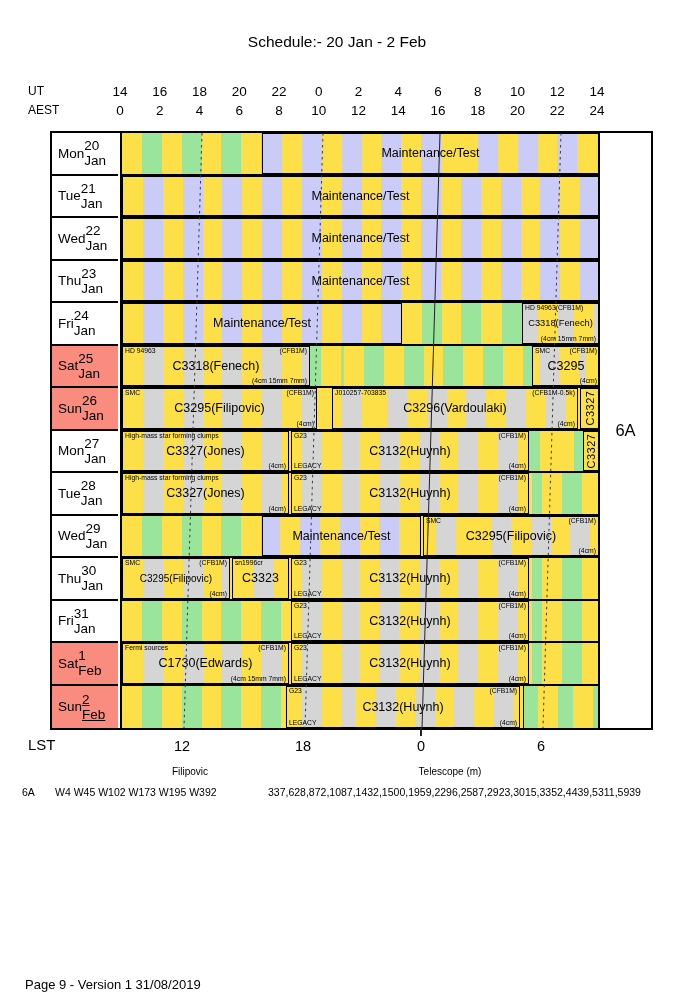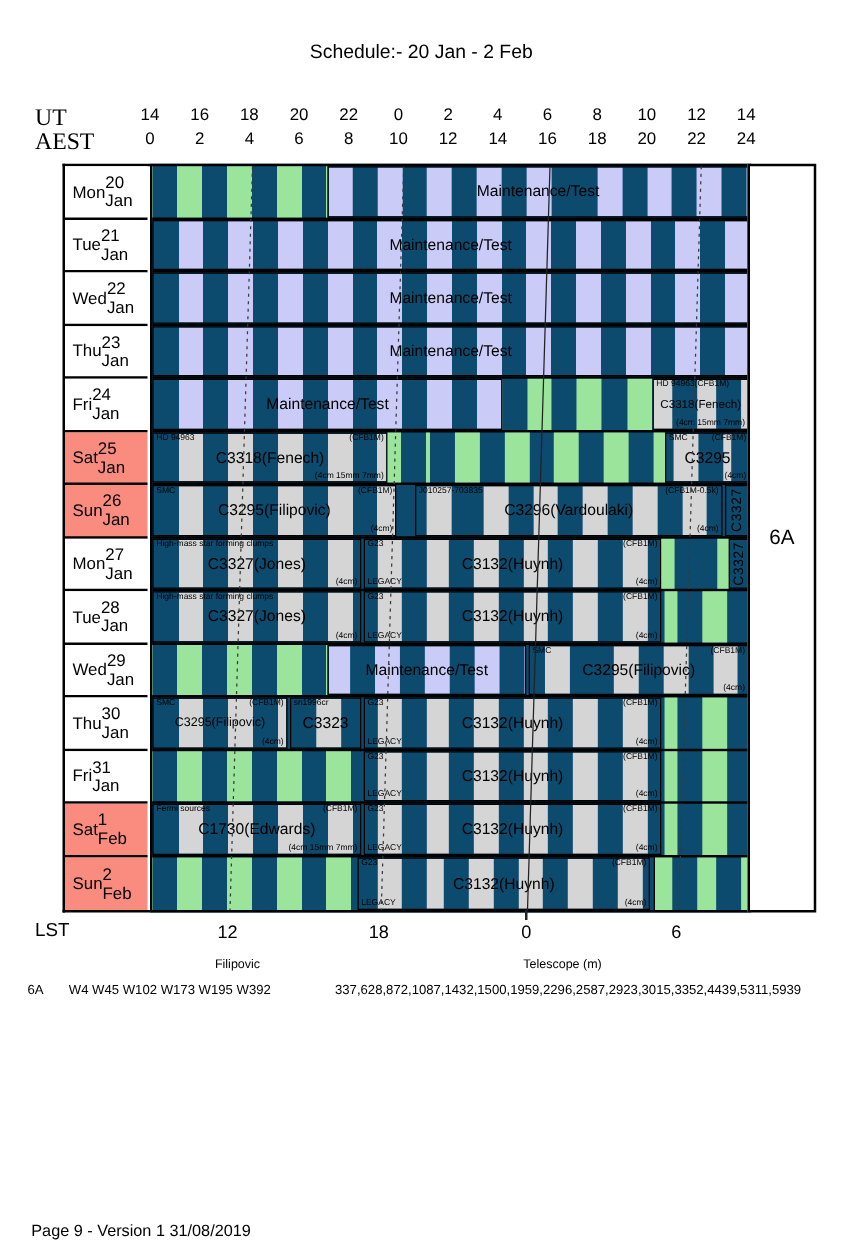--- a/index.html
+++ b/index.html
@@ -1,32 +1,32 @@
 <!DOCTYPE html>
 <html style="--green: #9be49b; --blue: #cbcbf8; --gray: #d5d5d5; --weekend: #f98c7f;"><head>
 <meta charset="utf-8">
 <style>
   html,body{margin:0;padding:0;background:#fff;}
   #canvas{position:relative;width:674px;height:1008px;background:#fff;
           font-family:"Liberation Sans",sans-serif;color:#000;overflow:hidden;}
   .abs{position:absolute;}
   #title{top:7px;left:0;width:674px;text-align:center;font-size:17px;font-weight:bold;}
   #subtitle{top:33px;left:0;width:674px;text-align:center;font-size:15.5px;}
-  .axis-name{font-size:19px;font-family:Liberation Serif, serif;}
+  .axis-name{font-size:12px;}
   #ut-label{left:28px;top:84px;}
   #aest-label{left:28px;top:103px;}
   .tick{position:absolute;width:40px;text-align:center;font-size:13.5px;}
   
   #days{left:50px;top:131px;width:70px;height:599px;border:2px solid #000;border-right:none;box-sizing:border-box;}
   .day-cell{position:absolute;left:0;width:66px;height:42.5px;border-bottom:2px solid #000;box-sizing:border-box;
             display:flex;align-items:center;justify-content:space-between;padding:0 6px;font-size:13.5px;background:#fff;}
   .day-cell:last-child{border-bottom:none;}
   .weekend{background:var(--weekend);justify-content:flex-end;}
   
-  #grid{left:120px;top:131px;width:481px;height:599px;border:2px solid #000;box-sizing:border-box;background:#0c4a6e;}
+  #grid{left:120px;top:131px;width:481px;height:599px;border:2px solid #000;box-sizing:border-box;background:#fde047;}
   .grid-row{position:absolute;left:0;width:477px;height:42.5px;border-bottom:2px solid #000;box-sizing:border-box;}
   .grid-row.last{border-bottom:none;}
   .seg{position:absolute;top:0;bottom:0;box-sizing:border-box;}
   .box{border:1.5px solid #000;}
   .lb{border-left:1.5px solid #000;}
   .st-green{background-image:repeating-linear-gradient(90deg,rgba(0,0,0,0) 0 19.875px,var(--green) 19.875px 39.75px);}
   .st-blue {background-image:repeating-linear-gradient(90deg,rgba(0,0,0,0) 0 19.875px,var(--blue)  19.875px 39.75px);}
   .st-gray {background-image:repeating-linear-gradient(90deg,rgba(0,0,0,0) 0 19.875px,var(--gray)  19.875px 39.75px);}
   .cap{position:absolute;font-size:6.8px;line-height:8px;white-space:nowrap;}
   .cap.tl{top:0;left:2px;}  .cap.tr{top:0;right:2px;}
@@ -137,21 +137,21 @@
       <div class="day-cell" style="top: 467.5px;">
         <div style="position: static;">Fri</div>
         <div style="position: static;">31 Jan</div>
       </div>
       <div class="day-cell weekend" style="top: 510px;">
         <div style="position: static;">Sat</div>
         <div style="position: static;">1 Feb</div>
       </div>
       <div class="day-cell weekend" style="top: 552.5px;">
         <div style="position: static;">Sun</div>
-        <div style="position: static;">2 Feb</div>
+        <div style="position: static; text-decoration: underline;">2 Feb</div>
       </div>
     </div>
   <div class="abs" id="grid">
       <div class="grid-row" style="top: 0px;">
         <div class="seg st-green" style="left: 0px; width: 139.92px; background-position-x: 0px;"></div>
         <div class="seg box st-blue" style="left: 139.92px; width: 337.08px; background-position-x: -139.92px;">
           <div class="mid">Maintenance/Test</div>
         </div>
       </div>
       <div class="grid-row" style="top: 42.5px;">

